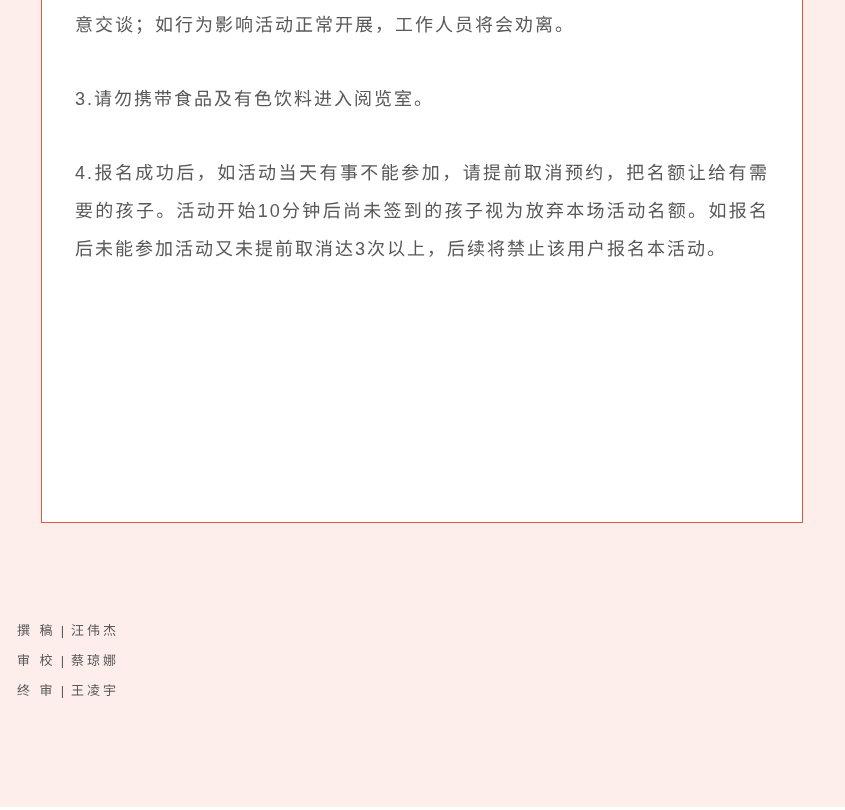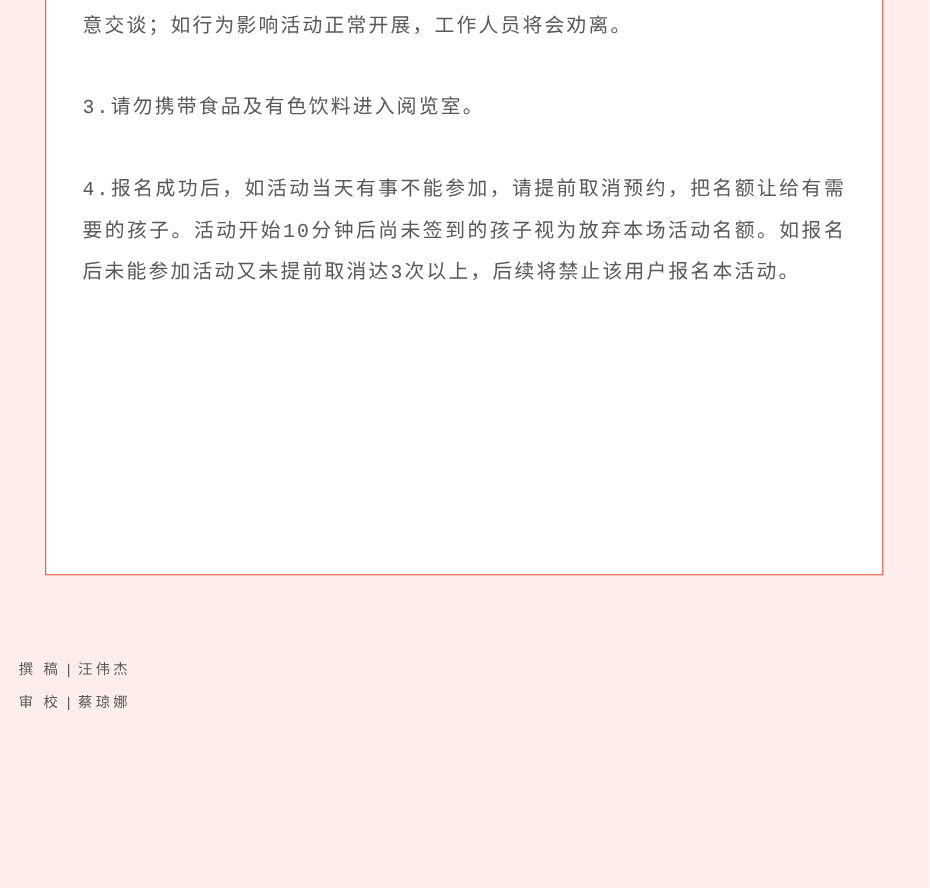--- a/index.html
+++ b/index.html
@@ -20,30 +20,30 @@
   .notice-box{
     position:absolute;
     left:41px;top:-40px;
     width:762px;height:563px;
     background:var(--box-white);
     border:1.5px solid var(--border-red);
     padding:45px 33px 0 33px;
   }
   .notice-box p{
     margin:0 0 36px 0;
-    font-family:Liberation Mono, monospace;
+    font-family:Liberation Sans, sans-serif;
     font-size:18px;
     line-height:38px;
     letter-spacing:2px;
     color:var(--text-gray);
     text-align:justify;
   }
   .credits{
     position:absolute;
-    left:17px;top:594px;
+    left:17px;top:616px;
   }
   .credit-row{
     font-size:13px;
     line-height:30px;
     letter-spacing:3px;
     color:var(--text-gray);
     white-space:nowrap;
   }
   .credit-sep{
     display:inline-block;
@@ -67,15 +67,18 @@
   <p>4.报名成功后，如活动当天有事不能参加，请提前取消预约，把名额让给有需要的孩子。活动开始10分钟后尚未签到的孩子视为放弃本场活动名额。如报名后未能参加活动又未提前取消达3次以上，后续将禁止该用户报名本活动。</p>
 </div>
 
 <div class="credits">
   <div class="credit-row">
     <span>撰 稿</span><span class="credit-sep">|</span><span>汪伟杰</span>
   </div>
   <div class="credit-row">
     <span>审 校</span><span class="credit-sep">|</span><span>蔡琼娜</span>
   </div>
+  <div class="credit-row">
+    <span>终 审</span><span class="credit-sep">|</span><span>王凌宇</span>
+  </div>
 </div>
 
 <div class="bottom-strip"></div>
 
 </body></html>

